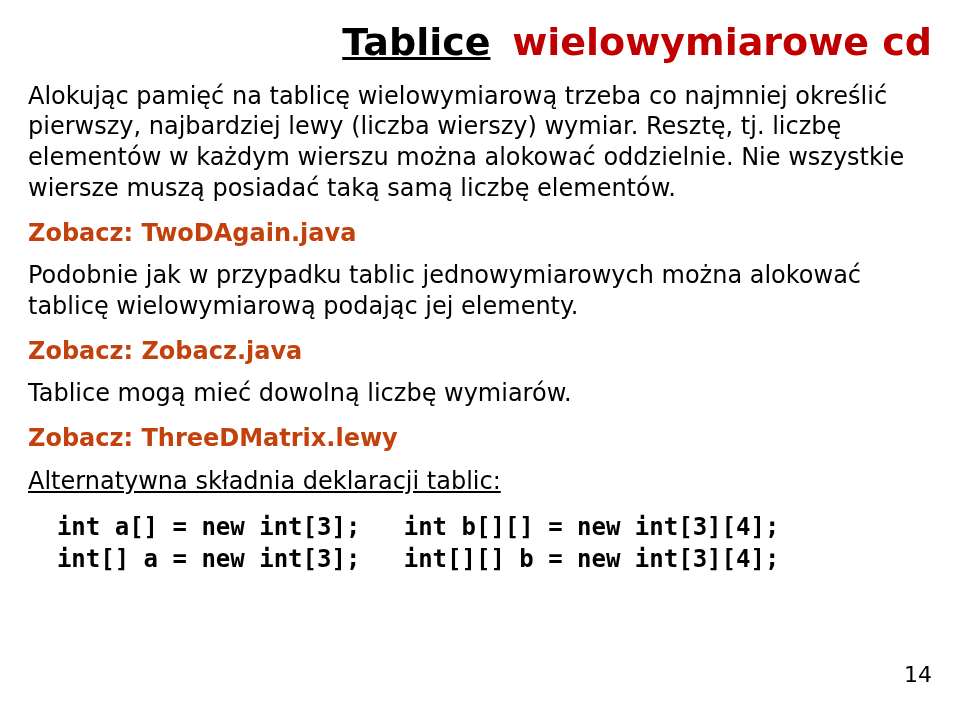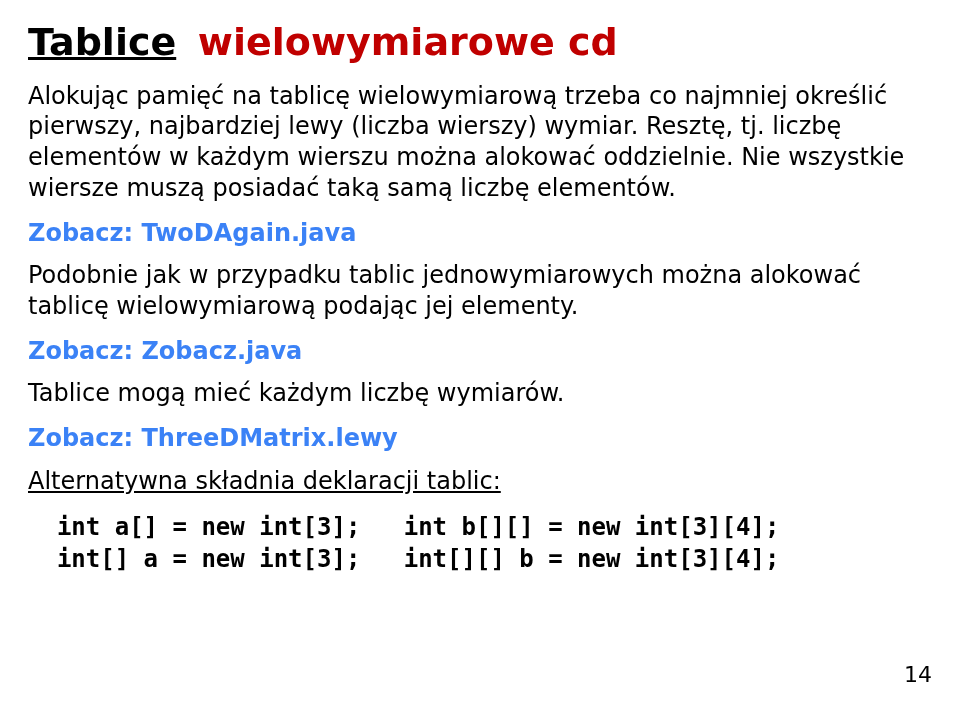--- a/index.html
+++ b/index.html
@@ -9,38 +9,39 @@
     height: 703px;
     box-sizing: border-box;
     font-family: "DejaVu Sans", "Verdana", sans-serif;
     color: #000;
     background: #fff;
     font-size: 24px;
     line-height: 1.28;
   }
   .title-row {
     margin-bottom: 14px;
+    text-align: right;
   }
   .title-main {
     font-size: 38px;
     font-weight: bold;
     text-decoration: underline;
     color: #000;
   }
   .title-sub {
     font-size: 38px;
     font-weight: bold;
     color: #c00000;
     margin-left: 14px;
   }
   .para {
     margin-bottom: 14px;
   }
   .ref {
-    color: #3b82f6;
+    color: #c2410c;
     font-weight: bold;
     margin-bottom: 12px;
   }
   .subhead {
     text-decoration: underline;
     text-align: right;
   }
   .codeblock {
     font-family: "DejaVu Sans Mono", "Courier New", monospace;
     font-size: 24px;
@@ -73,21 +74,21 @@
   <span>TwoDAgain.java</span>
 </div>
 
 <div class="para">Podobnie jak w przypadku tablic jednowymiarowych można alokować tablicę wielowymiarową podając jej elementy.</div>
 
 <div class="ref">
   <span>Zobacz:</span>
   <span>Zobacz.java</span>
 </div>
 
-<div class="para">Tablice mogą mieć każdym liczbę wymiarów.</div>
+<div class="para">Tablice mogą mieć dowolną liczbę wymiarów.</div>
 
 <div class="ref">
   <span>Zobacz:</span>
   <span>ThreeDMatrix.lewy</span>
 </div>
 
 <div class="para">
   <span class="subhead">Alternatywna składnia deklaracji tablic:</span><span></span>
 </div>
 

